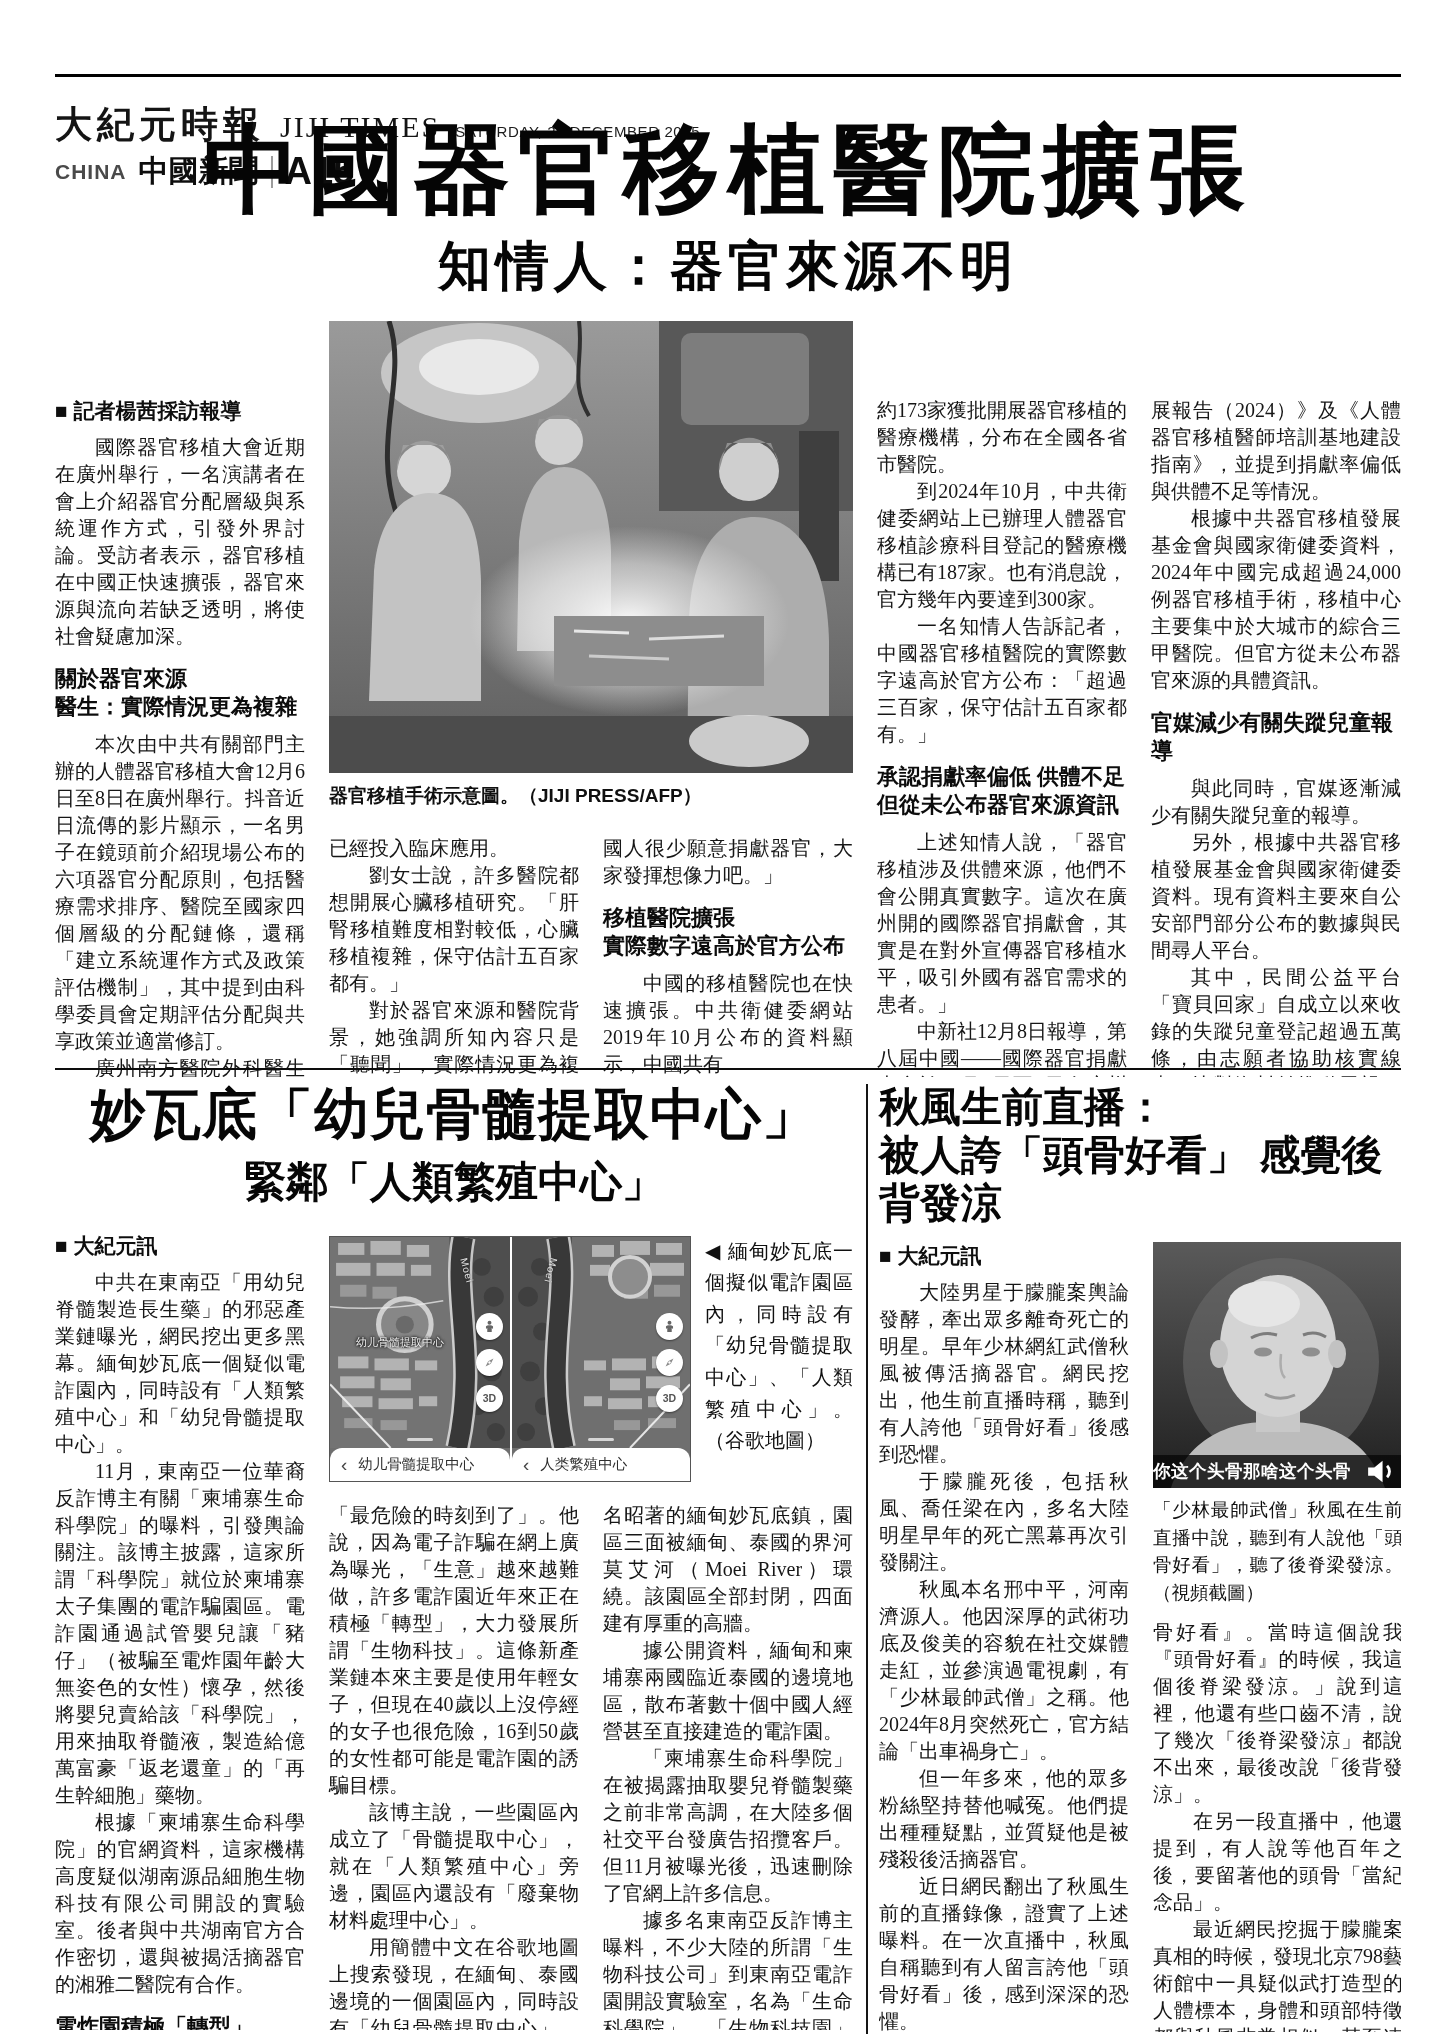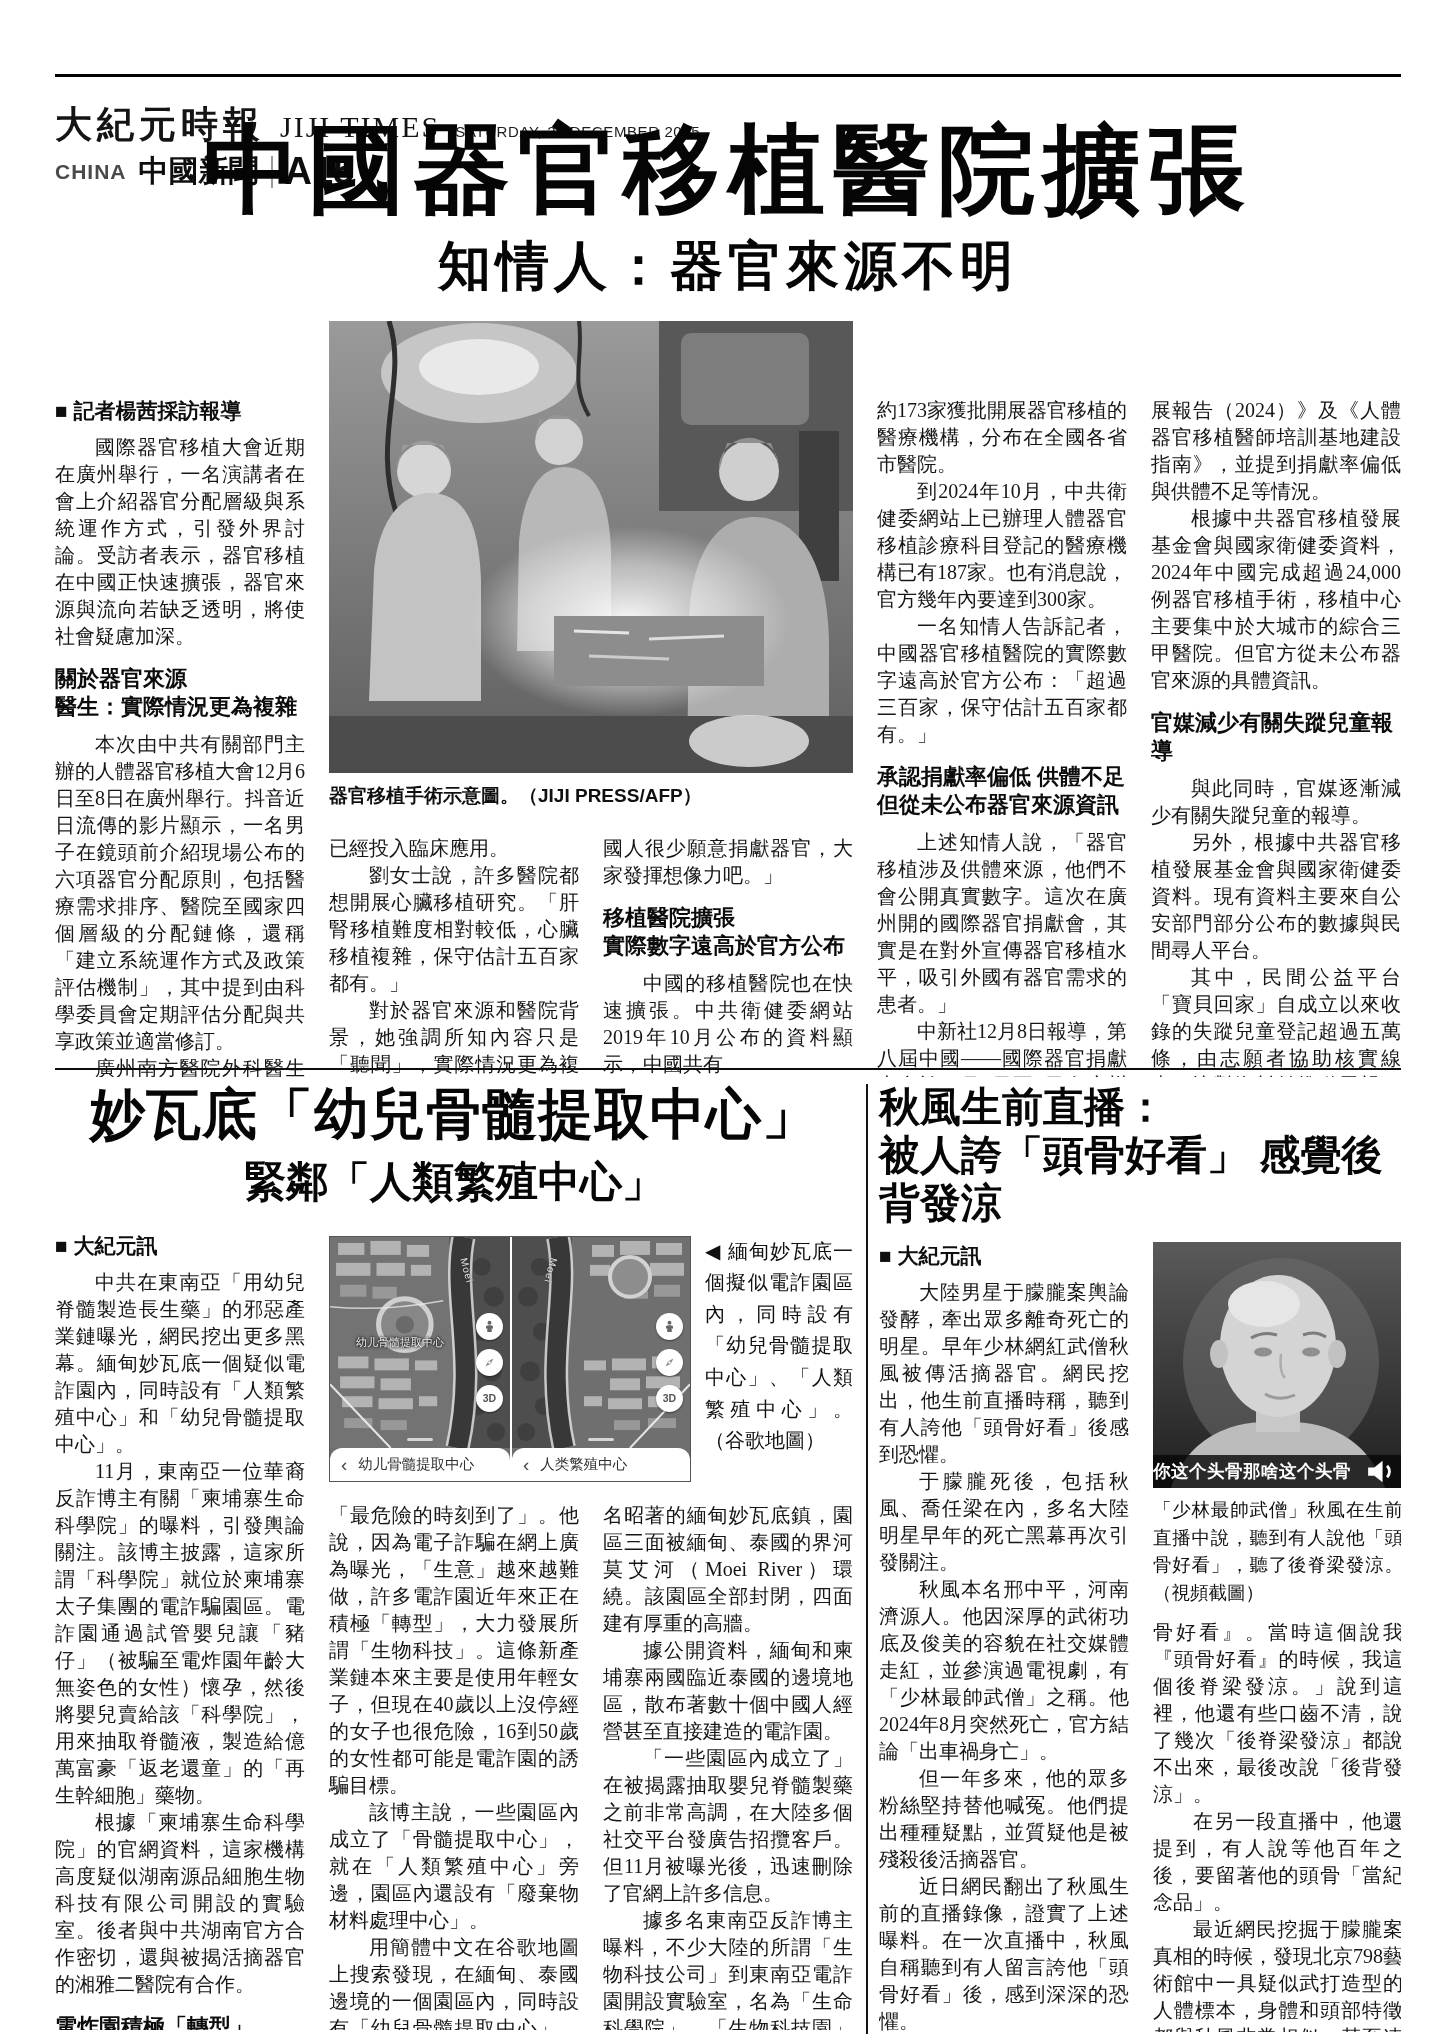--- a/index.html
+++ b/index.html
@@ -346,21 +346,21 @@
         <div class="col pad-maps">
           <p class="body">「最危險的時刻到了」。他說，因為電子詐騙在網上廣為曝光，「生意」越來越難做，許多電詐園近年來正在積極「轉型」，大力發展所謂「生物科技」。這條新產業鏈本來主要是使用年輕女子，但現在40歲以上沒停經的女子也很危險，16到50歲的女性都可能是電詐園的誘騙目標。</p>
           <p class="body ind">該博主說，一些園區內成立了「骨髓提取中心」，就在「人類繁殖中心」旁邊，園區內還設有「廢棄物材料處理中心」。</p>
           <p class="body ind">用簡體中文在谷歌地圖上搜索發現，在緬甸、泰國邊境的一個園區內，同時設有「幼兒骨髓提取中心」、「人類繁殖中心」和「廢棄材料處理中心」。</p>
 
         </div>
 
         <div class="col pad-maps">
           <p class="body">名昭著的緬甸妙瓦底鎮，園區三面被緬甸、泰國的界河莫艾河（Moei River）環繞。該園區全部封閉，四面建有厚重的高牆。</p>
           <p class="body ind">據公開資料，緬甸和柬埔寨兩國臨近泰國的邊境地區，散布著數十個中國人經營甚至直接建造的電詐園。</p>
-          <p class="body ind">「一些園區內成立了」在被揭露抽取嬰兒脊髓製藥之前非常高調，在大陸多個社交平台發廣告招攬客戶。但11月被曝光後，迅速刪除了官網上許多信息。</p>
+          <p class="body ind">「柬埔寨生命科學院」在被揭露抽取嬰兒脊髓製藥之前非常高調，在大陸多個社交平台發廣告招攬客戶。但11月被曝光後，迅速刪除了官網上許多信息。</p>
           <p class="body ind">據多名東南亞反詐博主曝料，不少大陸的所謂「生物科技公司」到東南亞電詐園開設實驗室，名為「生命科學院」、「生物科技園」或者「生物研發中心」，實際上從事的都是活摘器官等罪惡勾當。◇</p>
         </div>
       </div>
     </article>
 
     <article class="a3">
       <h1><span>秋風生前直播：</span><br><span>被人誇「頭骨好看」 感覺後背發涼</span></h1>
 
       <div class="a3cols">
         <div class="col">

